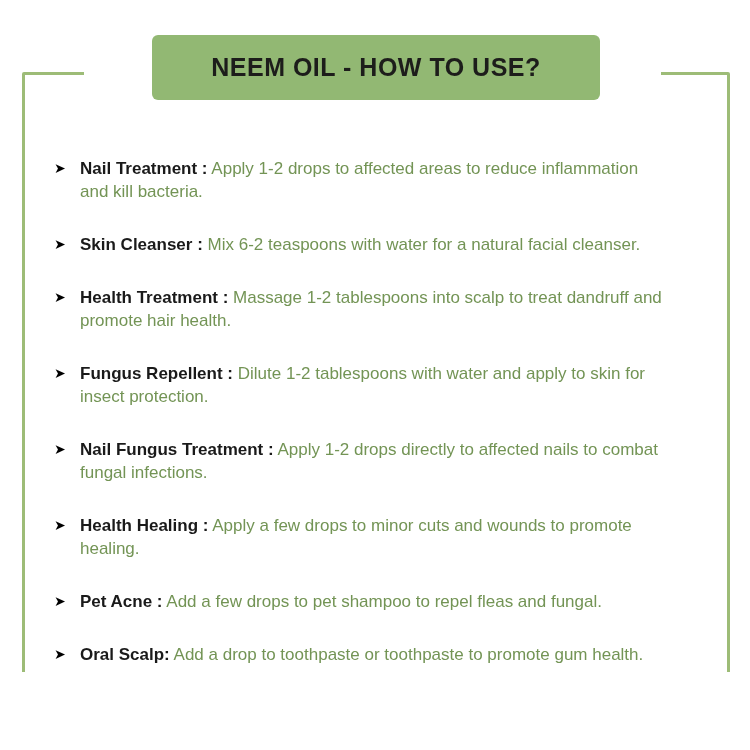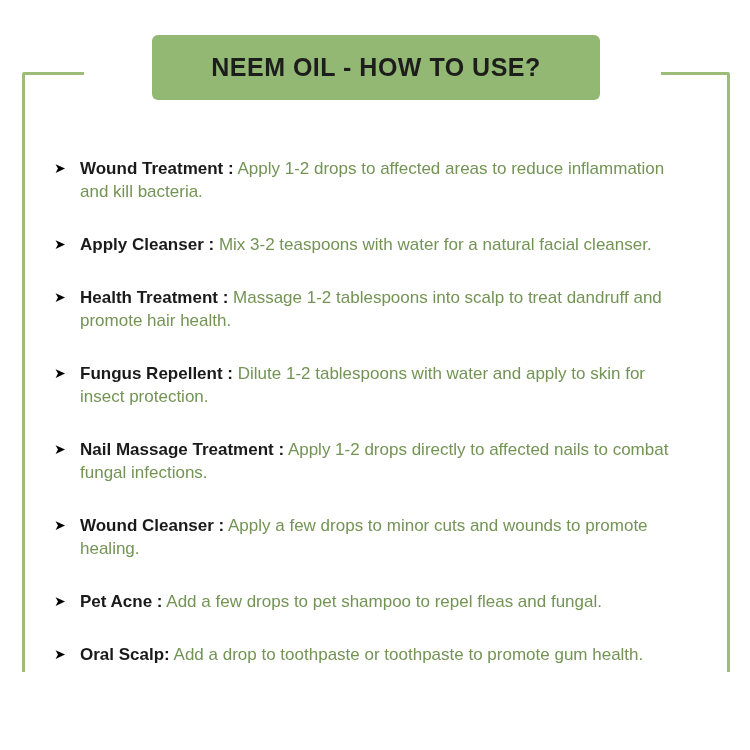--- a/index.html
+++ b/index.html
@@ -92,45 +92,45 @@
   <div class="frame"></div>
   <div class="frame-gap"></div>
 
   <div class="banner">
     <h1>NEEM OIL - HOW TO USE?</h1>
   </div>
 
   <ul class="list">
     <li class="item">
       <span class="bullet">➤</span>
-      <span class="item-text"><b class="label">Wound Treatment :</b> <span class="desc">Apply 1-2 drops to affected areas to reduce inflammation
+      <span class="item-text"><b class="label">Nail Treatment :</b> <span class="desc">Apply 1-2 drops to affected areas to reduce inflammation
 and kill bacteria.</span></span>
     </li>
     <li class="item">
       <span class="bullet">➤</span>
-      <span class="item-text"><b class="label">Apply Cleanser :</b> <span class="desc">Mix 3-2 teaspoons with water for a natural facial cleanser.</span></span>
+      <span class="item-text"><b class="label">Skin Cleanser :</b> <span class="desc">Mix 6-2 teaspoons with water for a natural facial cleanser.</span></span>
     </li>
     <li class="item">
       <span class="bullet">➤</span>
       <span class="item-text"><b class="label">Health Treatment :</b> <span class="desc">Massage 1-2 tablespoons into scalp to treat dandruff and
 promote hair health.</span></span>
     </li>
     <li class="item">
       <span class="bullet">➤</span>
       <span class="item-text"><b class="label">Fungus Repellent :</b> <span class="desc">Dilute 1-2 tablespoons with water and apply to skin for
 insect protection.</span></span>
     </li>
     <li class="item">
       <span class="bullet">➤</span>
-      <span class="item-text"><b class="label">Nail Massage Treatment :</b> <span class="desc">Apply 1-2 drops directly to affected nails to combat
+      <span class="item-text"><b class="label">Nail Fungus Treatment :</b> <span class="desc">Apply 1-2 drops directly to affected nails to combat
 fungal infections.</span></span>
     </li>
     <li class="item">
       <span class="bullet">➤</span>
-      <span class="item-text"><b class="label">Wound Cleanser :</b> <span class="desc">Apply a few drops to minor cuts and wounds to promote
+      <span class="item-text"><b class="label">Health Healing :</b> <span class="desc">Apply a few drops to minor cuts and wounds to promote
 healing.</span></span>
     </li>
     <li class="item">
       <span class="bullet">➤</span>
       <span class="item-text"><b class="label">Pet Acne :</b> <span class="desc">Add a few drops to pet shampoo to repel fleas and fungal.</span></span>
     </li>
     <li class="item">
       <span class="bullet">➤</span>
       <span class="item-text"><b class="label">Oral Scalp:</b> <span class="desc">Add a drop to toothpaste or toothpaste to promote gum health.</span></span>
     </li>

